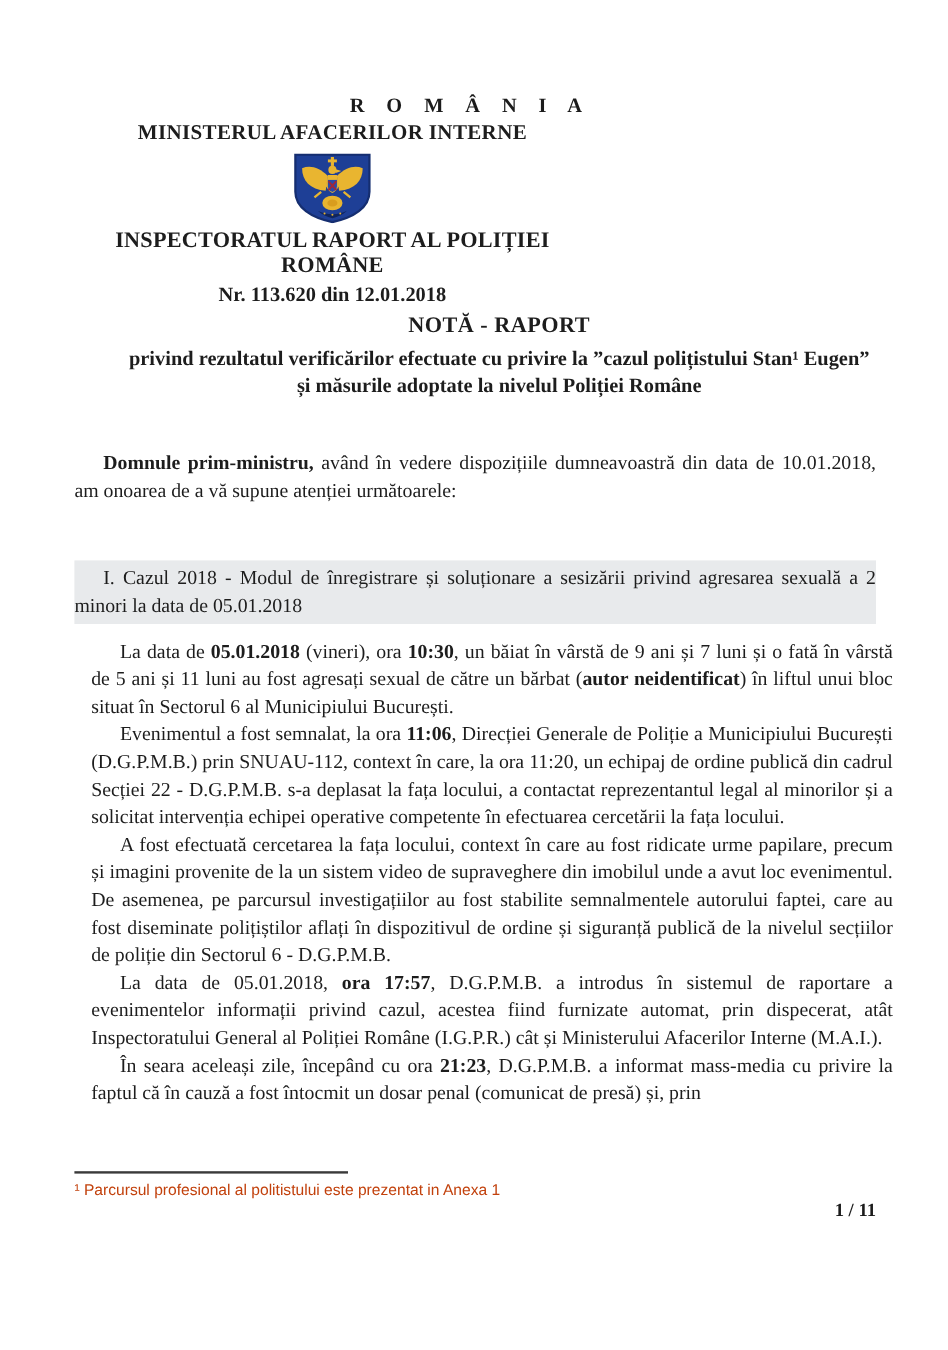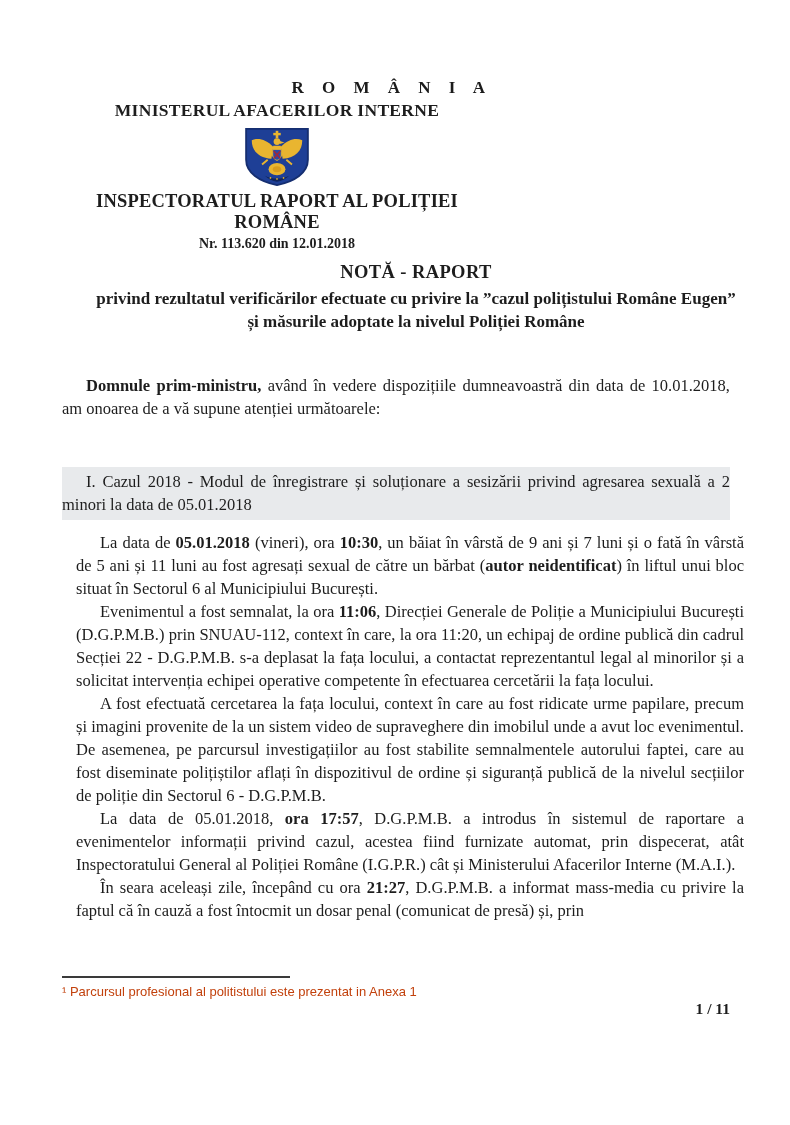--- a/index.html
+++ b/index.html
@@ -7,21 +7,21 @@
     position:relative; width:790px; height:1125px; margin:0 auto;
     background:#ffffff; overflow:hidden;
     font-family:"Liberation Serif", serif; color:#1d1d1d;
   }
   
   .header-block { position:absolute; top:78px; left:62px; width:430px; text-align:center; }
   .country { font-size:17px; font-weight:bold; letter-spacing:7px; color:#1b1b1b;text-align:right; }
   .ministry { font-size:17.5px; font-weight:bold; margin-top:2px; letter-spacing:0.3px; }
   .coa-wrap { margin:7px auto 5px auto; width:76px; height:58px; }
   .inspectorate { font-size:18.5px; font-weight:bold; letter-spacing:0.2px; }
-  .regnumber { font-size:14px; font-weight:bold; margin-top:3px; }
+  .regnumber { font-size:17px; font-weight:bold; margin-top:3px; }
   
   .title-block { position:absolute; top:262px; left:86px; width:660px; text-align:center; }
   .title-main { font-size:18.5px; font-weight:bold; letter-spacing:0.4px; }
   .title-sub  { font-size:17px;  font-weight:bold; margin-top:4px; line-height:23px; }
   
   .body-text { font-size:16.5px; line-height:23px; text-align:justify; }
   .indent { text-indent:24px; }
   .b { font-weight:bold; }
   .intro { position:absolute; top:374px; left:62px; width:668px; }
   .section-heading {
@@ -77,34 +77,34 @@
         <circle cx="40" cy="54.4" r="0.9" fill="#e9b530"></circle>
         <circle cx="47" cy="53.4" r="0.9" fill="#e9b530"></circle>
       </svg>
     </div>
     <div class="inspectorate">INSPECTORATUL RAPORT AL POLIȚIEI ROMÂNE</div>
     <div class="regnumber">Nr. 113.620 din 12.01.2018</div>
   </div>
 
   <div class="title-block">
     <div class="title-main">NOTĂ - RAPORT</div>
-    <div class="title-sub">privind rezultatul verificărilor efectuate cu privire la ”cazul polițistului Române Eugen”</div>
+    <div class="title-sub">privind rezultatul verificărilor efectuate cu privire la ”cazul polițistului Stan¹ Eugen”</div>
     <div class="title-sub" style="margin-top:0;">și măsurile adoptate la nivelul Poliției Române</div>
   </div>
 
   <div class="intro body-text indent"><span class="b">Domnule prim-ministru,</span><span> având în vedere dispozițiile dumneavoastră din data de 10.01.2018, am onoarea de a vă supune atenției următoarele:</span></div>
 
   <div class="section-heading body-text indent">I. Cazul 2018 - Modul de înregistrare și soluționare a sesizării privind agresarea sexuală a 2 minori la data de 05.01.2018</div>
 
   <div class="paragraphs">
     <div class="body-text indent"><span>La data de </span><span class="b">05.01.2018</span><span> (vineri), ora </span><span class="b">10:30</span><span>, un băiat în vârstă de 9 ani și 7 luni și o fată în vârstă de 5 ani și 11 luni au fost agresați sexual de către un bărbat (</span><span class="b">autor neidentificat</span><span>) în liftul unui bloc situat în Sectorul 6 al Municipiului București.</span></div>
     <div class="body-text indent"><span>Evenimentul a fost semnalat, la ora </span><span class="b">11:06</span><span>, Direcției Generale de Poliție a Municipiului București (D.G.P.M.B.) prin SNUAU-112, context în care, la ora 11:20, un echipaj de ordine publică din cadrul Secției 22 - D.G.P.M.B. s-a deplasat la fața locului, a contactat reprezentantul legal al minorilor și a solicitat intervenția echipei operative competente în efectuarea cercetării la fața locului.</span></div>
     <div class="body-text indent"><span>A fost efectuată cercetarea la fața locului, context în care au fost ridicate urme papilare, precum și imagini provenite de la un sistem video de supraveghere din imobilul unde a avut loc evenimentul. De asemenea, pe parcursul investigațiilor au fost stabilite semnalmentele autorului faptei, care au fost diseminate polițiștilor aflați în dispozitivul de ordine și siguranță publică de la nivelul secțiilor de poliție din Sectorul 6 - D.G.P.M.B.</span></div>
     <div class="body-text indent"><span>La data de 05.01.2018, </span><span class="b">ora 17:57</span><span>, D.G.P.M.B. a introdus în sistemul de raportare a evenimentelor informații privind cazul, acestea fiind furnizate automat, prin dispecerat, atât Inspectoratului General al Poliției Române (I.G.P.R.) cât și Ministerului Afacerilor Interne (M.A.I.).</span></div>
-    <div class="body-text indent"><span>În seara aceleași zile, începând cu ora </span><span class="b">21:27</span><span>, D.G.P.M.B. a informat mass-media cu privire la faptul că în cauză a fost întocmit un dosar penal (comunicat de presă) și, prin</span></div>
+    <div class="body-text indent"><span>În seara aceleași zile, începând cu ora </span><span class="b">21:23</span><span>, D.G.P.M.B. a informat mass-media cu privire la faptul că în cauză a fost întocmit un dosar penal (comunicat de presă) și, prin</span></div>
   </div>
 
   <div class="footnote-rule"></div>
   <div class="footnote">¹ Parcursul profesional al politistului este prezentat in Anexa 1</div>
 
   <div class="page-number">1 / 11</div>
 
 </div>
 
 </body></html>

